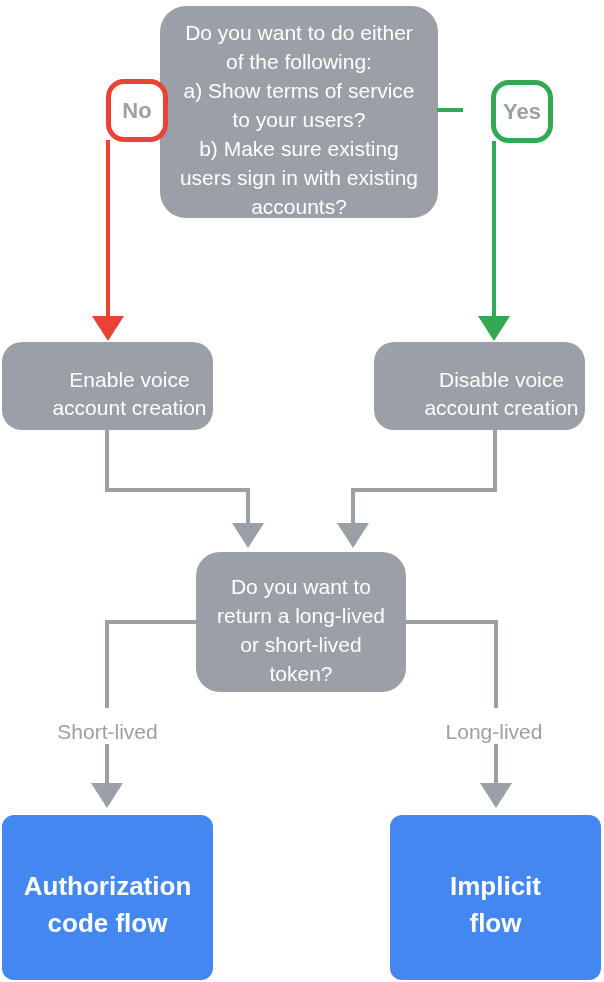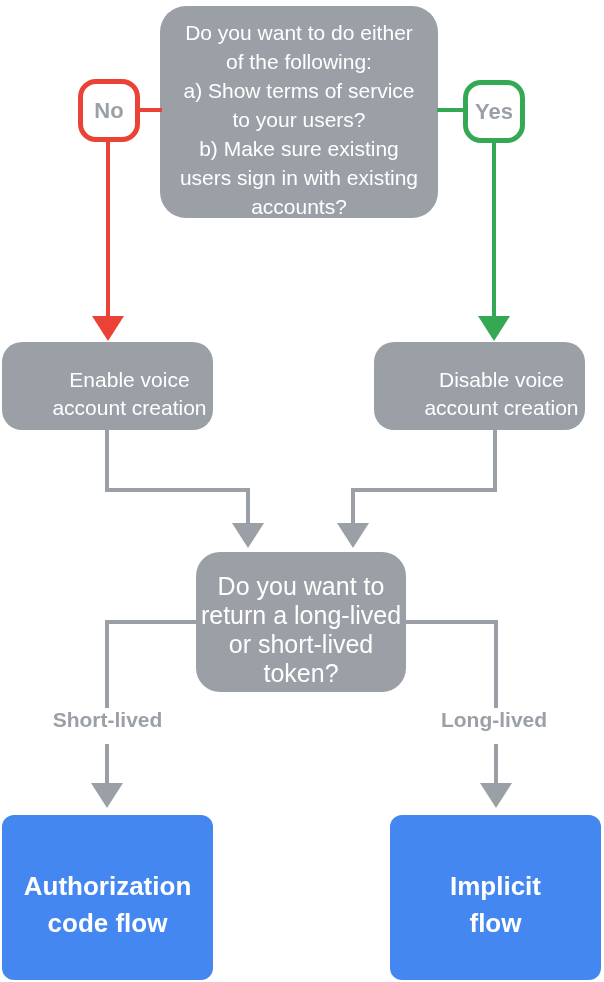--- a/index.html
+++ b/index.html
@@ -30,21 +30,21 @@
     text-align: center;
     box-sizing: border-box;
   }
   .node .txt { white-space: pre-line; margin-top: 15px; }
   .q-top {
     left: 160px; top: 6px; width: 278px; height: 212px;
     border-radius: 26px; font-size: 21px; line-height: 29px;
   }
   .q-mid {
     left: 196px; top: 552px; width: 210px; height: 140px;
-    border-radius: 24px; font-size: 25px; line-height: 29px;
+    border-radius: 24px; font-size: 21px; line-height: 29px;
   }
   .action {
     width: 211px; height: 88px; border-radius: 20px;
     font-size: 21px; line-height: 28px; padding-left: 44px;
   }
   .action.left  { left: 2px;   top: 342px; }
   .action.right { left: 374px; top: 342px; }
   .final {
     width: 211px; height: 165px; border-radius: 12px;
     background: var(--blue); font-size: 26px; line-height: 37px; font-weight: bold;
@@ -54,20 +54,21 @@
   .badge {
     position: absolute;
     width: 62px; height: 63px;
     background: #fff;
     border-radius: 18px;
     box-sizing: border-box;
     display: flex; align-items: center; justify-content: center;
     color: var(--label_text);
     font-size: 22px; font-weight: bold;
     z-index: 3;
+    margin-left: 28px;
   }
   .badge.no  { left: 78px;  top: 79px; border: 5px solid var(--red); }
   .badge.yes { left: 463px; top: 80px; border: 5px solid var(--green); }
   .line { position: absolute; }
   .line.red   { background: var(--red); }
   .line.green { background: var(--green); }
   .line.gray  { background: var(--gray); }
   .arrow {
     position: absolute;
     width: 0; height: 0;
@@ -77,22 +78,22 @@
     border-top-style: solid;
   }
   .arrow.red   { border-top-color: var(--red); }
   .arrow.green { border-top-color: var(--green); }
   .arrow.gray  { border-top-color: var(--gray); }
   .wire-label {
     position: absolute;
     top: 708px; height: 36px;
     background: #fff;
     color: var(--label_text);
-    font-size: 21px; font-weight: bold;
-    display: flex; align-items: flex-start; justify-content: center;
+    font-size: 21px; font-weight: normal;
+    display: flex; align-items: flex-end; justify-content: center;
     z-index: 2;
   }
   .wire-label.short { left: 23px;  width: 169px; }
   .wire-label.long  { left: 410px; width: 168px; }
 </style>
 </head>
 <body>
 
 <div class="stage">
 

